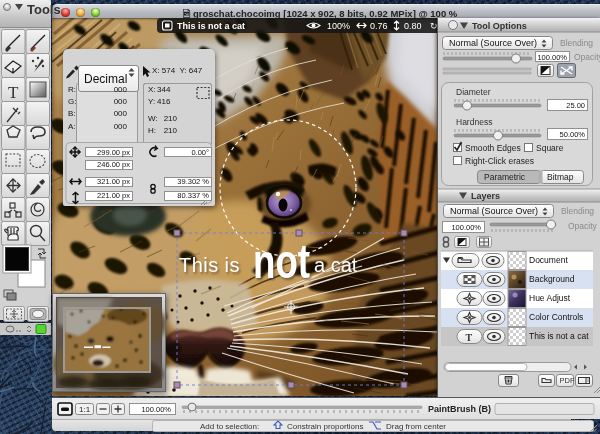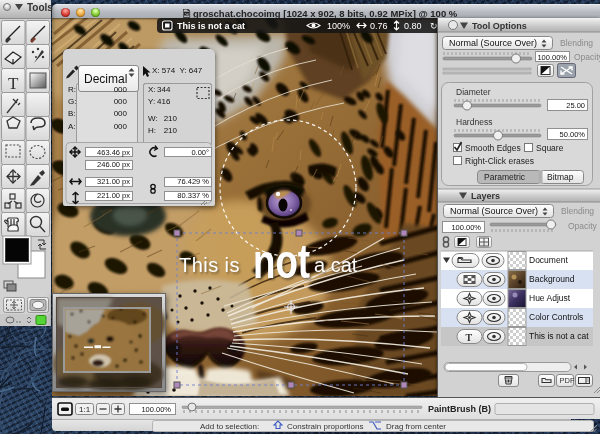--- a/index.html
+++ b/index.html
@@ -38,23 +38,23 @@
   
   #hud {
     left:157px; top:18px; width:280px; height:15px;
     background:rgba(22,22,22,.88); border-radius:4px 0 0 4px;
     color:#fff; font-size:9px;
   }
 
   
   .panel { background:#d4d4d4; box-shadow:1px 2px 5px rgba(0,0,0,.45); }
   .ptitle {
-    height:19px; background:linear-gradient(#f0f0f0, #c2c2c2 70%, #b4b4b4);
+    height:28px; background:linear-gradient(#f0f0f0, #c2c2c2 70%, #b4b4b4);
     border-bottom:1px solid #8c8c8c; border-radius:4px 4px 0 0;
-    font-size:10px; font-weight:bold; color:#333; position:relative;
+    font-size:13px; font-weight:bold; color:#333; position:relative;
   }
   .pclose { position:absolute; left:5px; top:3px; width:8px; height:8px; border-radius:50%;
     background:radial-gradient(circle at 50% 30%, #fdfdfd, #c9c9c9 60%, #9a9a9a); border:1px solid #777; }
   .ptri { position:absolute; left:18px; top:4px; width:0; height:0;
     border-left:4px solid transparent; border-right:4px solid transparent; border-top:6px solid #444; }
   .ptxt { position:absolute; left:31px; top:2px; }
 
   .fld { background:#fff; border:1px solid #909090; font-size:7.5px; color:#111;
          text-align:right; padding:0.5px 2px 0 0; height:10px; position:absolute; line-height:8.5px; }
 
@@ -602,25 +602,25 @@
     <div class="abs" style="left:89px;top:17px;font-size:8px;color:#111;">X: 574&nbsp; Y: 647</div>
 
     <div class="abs" style="left:5px;top:35px;font-size:8px;color:#111;line-height:12.2px;">R:<br>G:<br>B:<br>A:</div>
     <div class="abs" style="left:38px;top:35px;width:26px;font-size:8px;color:#111;line-height:12.2px;text-align:right;">000<br>000<br>000<br>000</div>
 
     <div class="abs" style="left:85px;top:35px;font-size:8px;color:#111;line-height:12.2px;">X:<br>Y:</div>
     <div class="abs" style="left:94px;top:35px;width:20px;font-size:8px;color:#111;line-height:12.2px;text-align:left;">344<br>416</div>
     <div class="abs" style="left:85px;top:64px;font-size:8px;color:#111;line-height:12.2px;">W:<br>H:</div>
     <div class="abs" style="left:94px;top:64px;width:20px;font-size:8px;color:#111;line-height:12.2px;text-align:right;">210<br>210</div>
 
-    <div class="fld" style="left:22px;top:98px;width:48px;">463.46 px</div>
+    <div class="fld" style="left:22px;top:98px;width:48px;">299.00 px</div>
     <div class="fld" style="left:101px;top:98px;width:48px;">0.00°</div>
     <div class="fld" style="left:22px;top:110.5px;width:48px;">246.00 px</div>
     <div class="fld" style="left:22px;top:127.5px;width:48px;">321.00 px</div>
-    <div class="fld" style="left:101px;top:127.5px;width:48px;">76.429 %</div>
+    <div class="fld" style="left:101px;top:127.5px;width:48px;">39.302 %</div>
     <div class="fld" style="left:22px;top:141.5px;width:48px;">221.00 px</div>
     <div class="fld" style="left:101px;top:141.5px;width:48px;">80.337 %</div>
   </div>
 
   <div id="rightpanel" class="abs">
   <svg width="163" height="376" viewBox="0 0 163 376" font-family="Liberation Sans, sans-serif">
     <defs>
       <linearGradient id="hdr" x1="0" y1="0" x2="0" y2="1">
         <stop offset="0%" stop-color="#f2f2f2"></stop>
           <stop offset="65%" stop-color="#c4c4c4"></stop>

